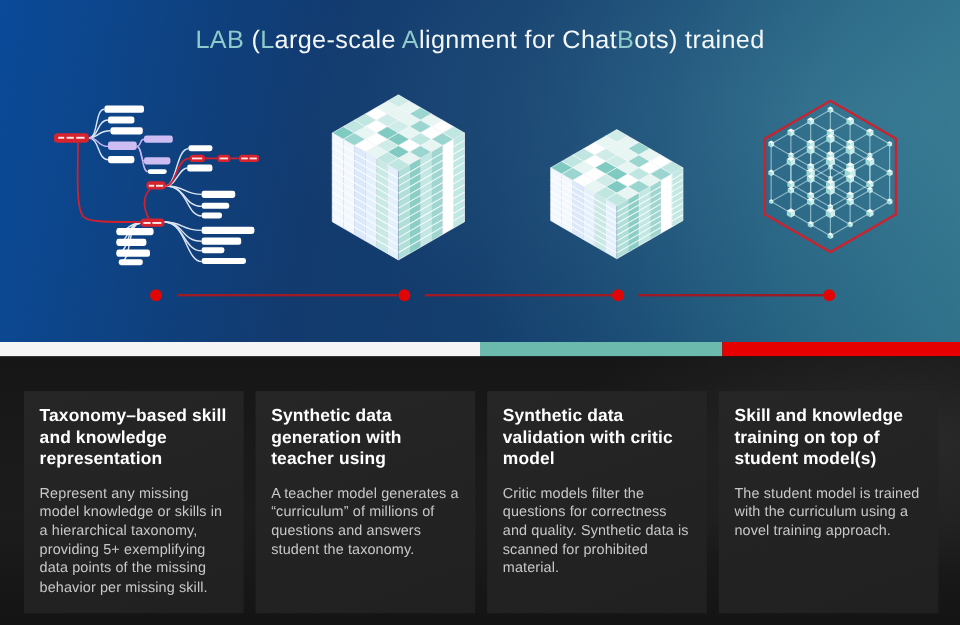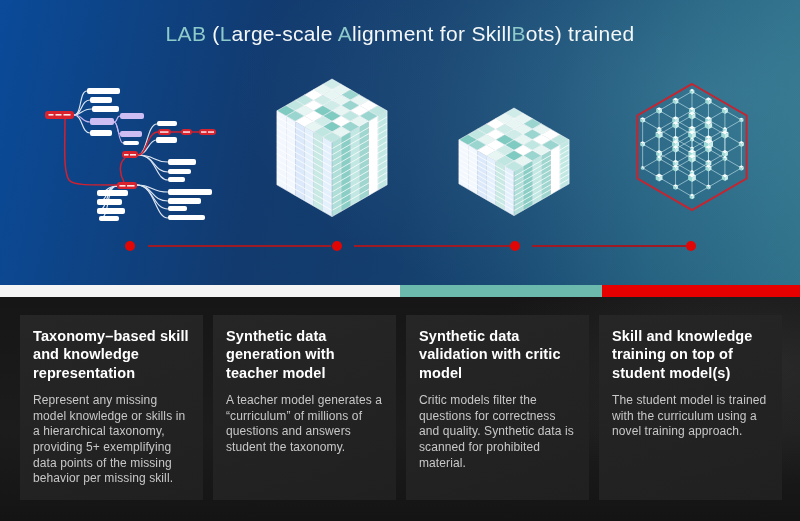--- a/index.html
+++ b/index.html
@@ -35,21 +35,21 @@
   .stripe .seg1{width:400px;background:#f5f5f5;}
   .stripe .seg2{width:202px;background:#6cb9ae;}
   .stripe .seg3{width:198px;background:#e60000;}
   
   .steps{
     position:absolute;left:0;top:297px;width:800px;height:224px;
     background:
       radial-gradient(60% 90% at 95% 30%, rgba(90,90,90,0.25), rgba(90,90,90,0) 60%),
       linear-gradient(180deg,#161616 0%,#1c1c1c 60%,#141414 100%);
     box-sizing:border-box;
-    display:flex;gap:10px;padding:18px 18px 0 20px;
+    display:flex;gap:10px;padding:18px 18px 0 20px;align-items:center;
   }
   .panel{
     width:183px;height:185px;box-sizing:border-box;
     background:linear-gradient(160deg,#262626 0%,#222222 70%,#202020 100%);
     padding:12px 13px 0 13px;
   }
   .panel h3{
     margin:0 0 11px 0;color:#ffffff;
     font-size:14.5px;line-height:1.27;font-weight:bold;letter-spacing:.1px;
   }
@@ -58,21 +58,21 @@
     font-size:12px;line-height:1.3;letter-spacing:.1px;
   }
 </style>
 </head>
 <body>
 
 <div class="poster">
 
   <div class="hero">
 
-    <h1 class="title"><span data-color="teal">LAB</span><span data-color="white"> (</span><span data-color="teal">L</span><span data-color="white">arge-scale </span><span data-color="teal">A</span><span data-color="white">lignment for Skill</span><span data-color="teal">B</span><span data-color="white">ots) trained</span></h1>
+    <h1 class="title"><span data-color="teal">LAB</span><span data-color="white"> (</span><span data-color="teal">L</span><span data-color="white">arge-scale </span><span data-color="teal">A</span><span data-color="white">lignment for Chat</span><span data-color="teal">B</span><span data-color="white">ots) trained</span></h1>
 
     <svg id="tree-svg" class="gfx" viewBox="0 0 215 140">
 
       <g stroke="#e6edf7" stroke-width="1.2" fill="none" opacity="0.95">
         <path d="M49 30 C57 30 54 6 62 6"></path>
         <path d="M49 30 C57 30 56 15 65 15"></path>
         <path d="M49 30 C57 30 56 24 67 24"></path>
         <path d="M49 30 C58 30 56 48 65 48"></path>
         <path d="M113 70 C130 70 128 77 143 77"></path>
         <path d="M113 70 C130 70 128 87 143 87"></path>
@@ -550,21 +550,21 @@
     <div class="seg2"></div>
     <div class="seg3"></div>
   </div>
 
   <div class="steps">
     <article class="panel">
       <h3>Taxonomy–based skill and knowledge representation</h3>
       <p>Represent any missing model knowledge or skills in a hierarchical taxonomy, providing 5+ exemplifying data points of the missing behavior per missing skill.</p>
     </article>
     <article class="panel">
-      <h3>Synthetic data generation with teacher model</h3>
+      <h3>Synthetic data generation with teacher using</h3>
       <p>A teacher model generates a “curriculum” of millions of questions and answers student the taxonomy.</p>
     </article>
     <article class="panel">
       <h3>Synthetic data validation with critic model</h3>
       <p>Critic models filter the questions for correctness and quality. Synthetic data is scanned for prohibited material.</p>
     </article>
     <article class="panel">
       <h3>Skill and knowledge training on top of student model(s)</h3>
       <p>The student model is trained with the curriculum using a novel training approach.</p>
     </article>

